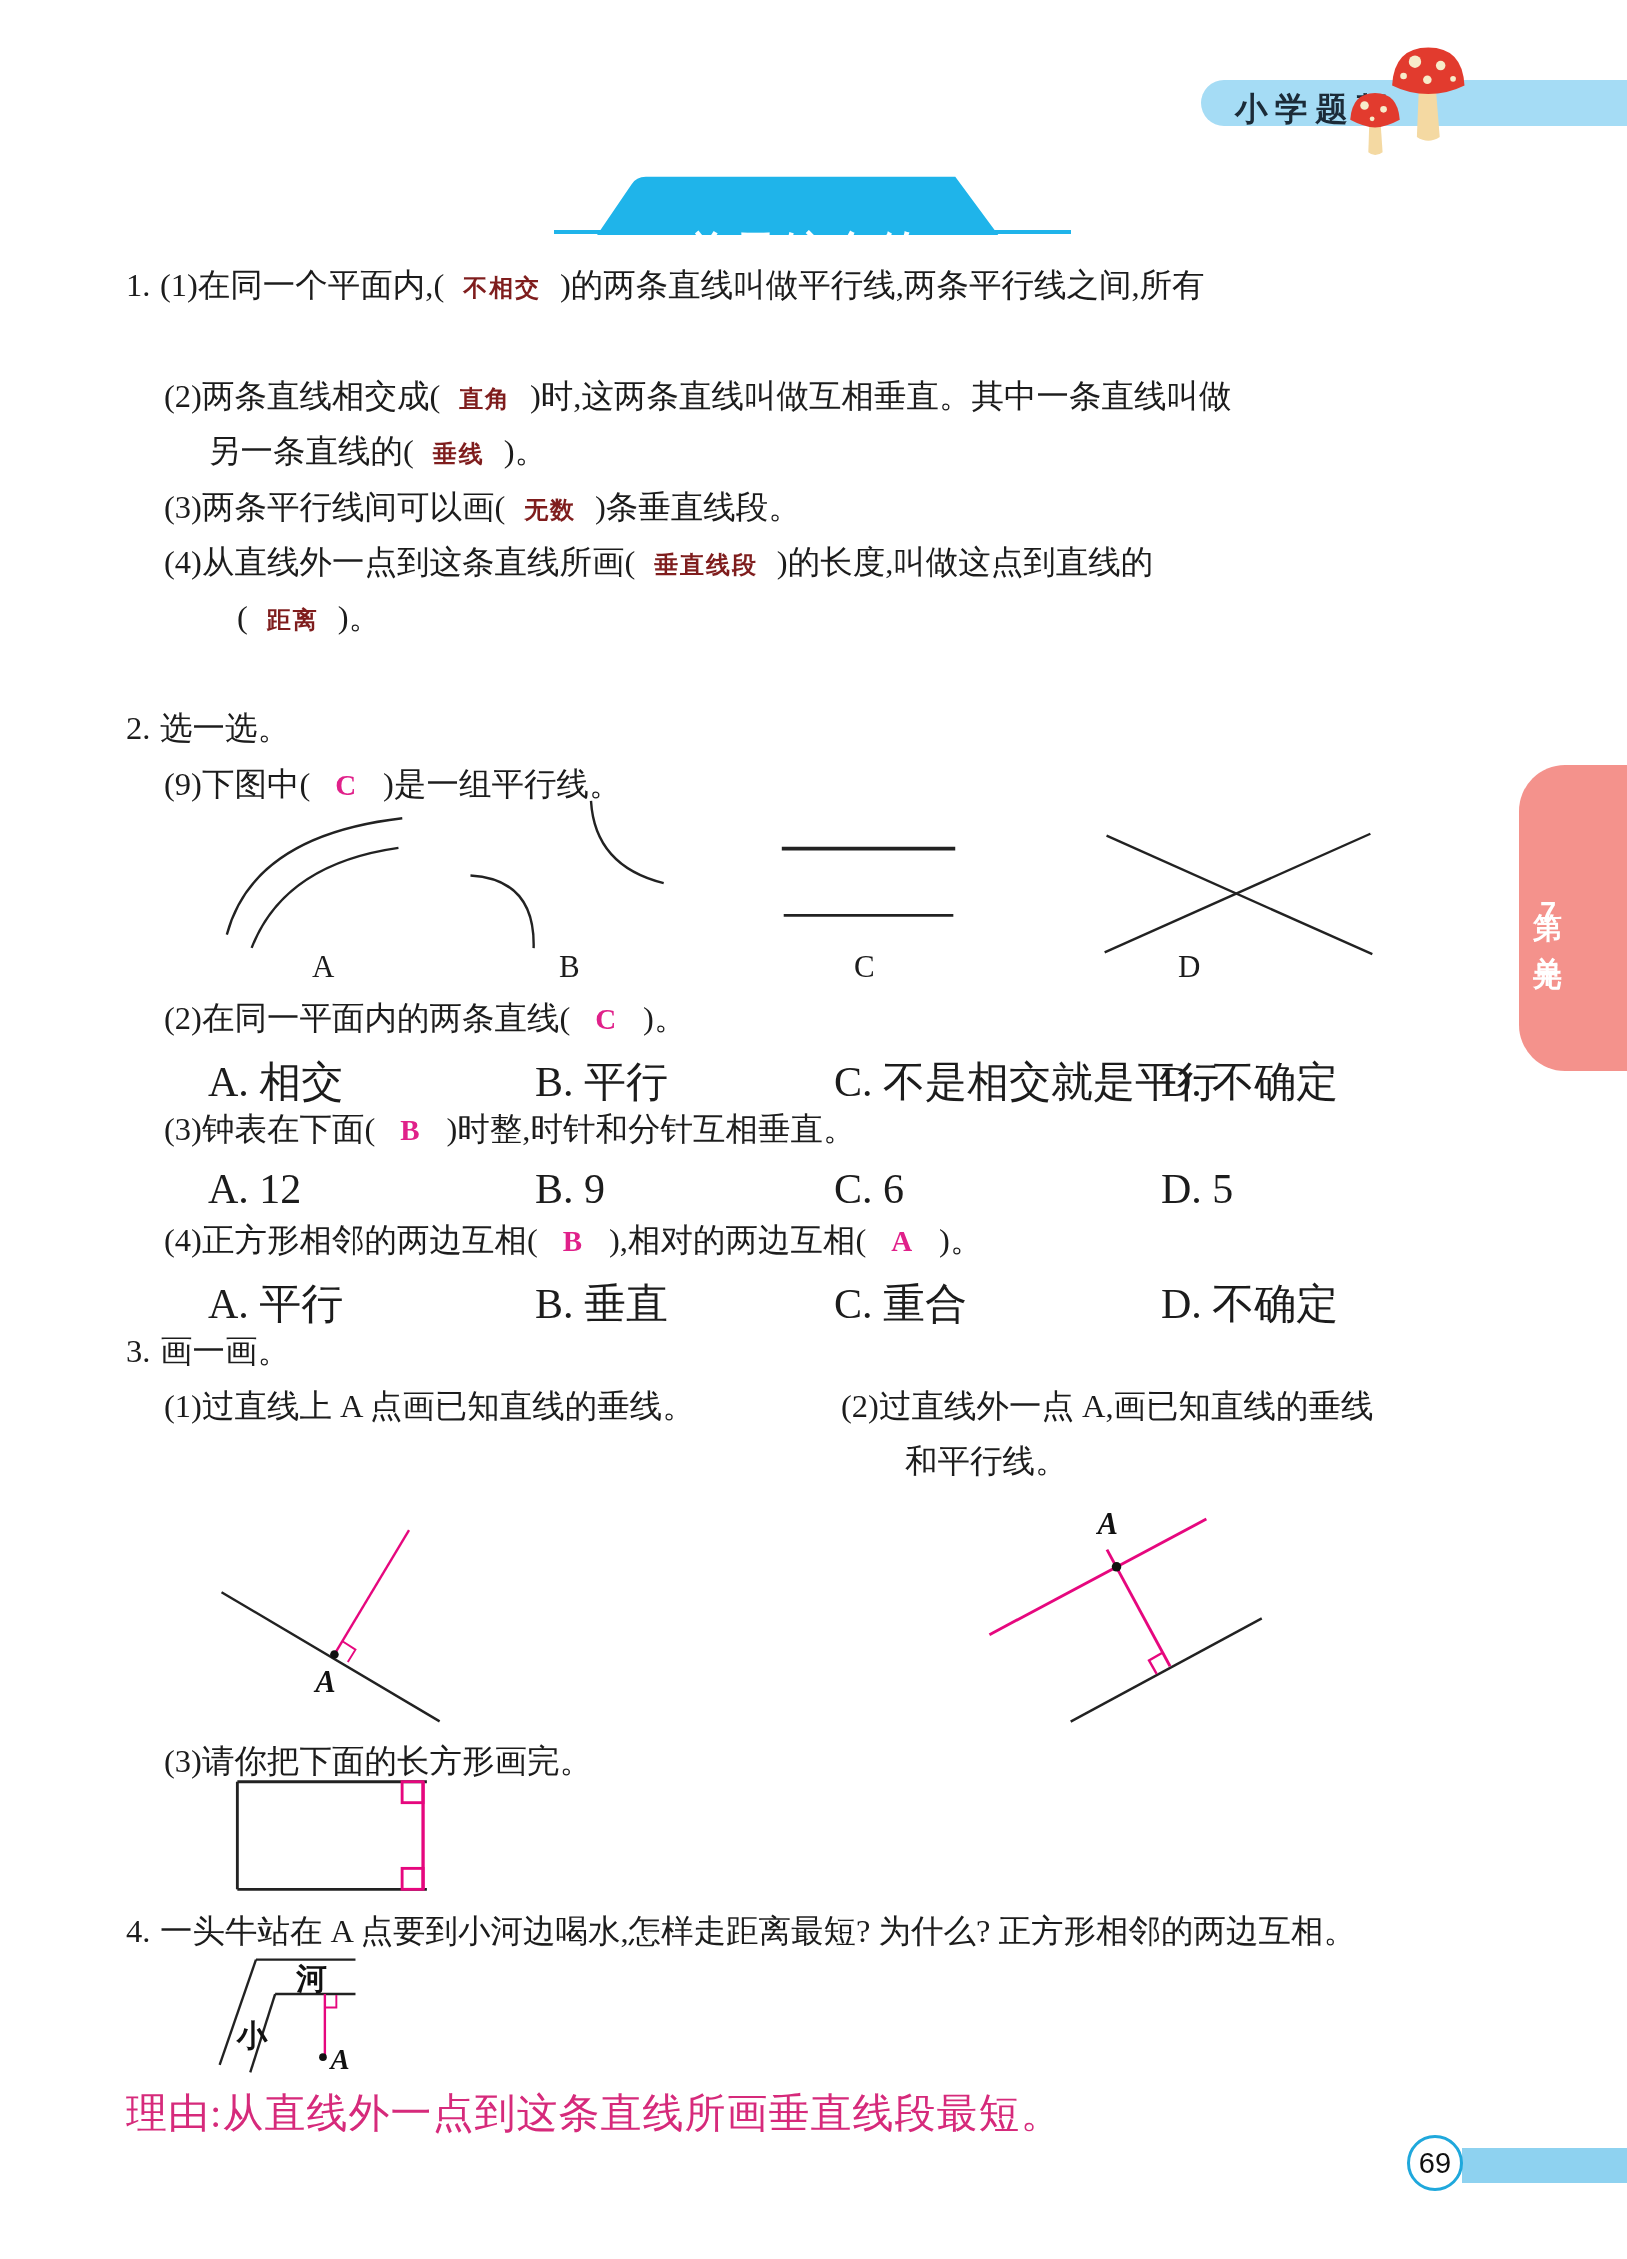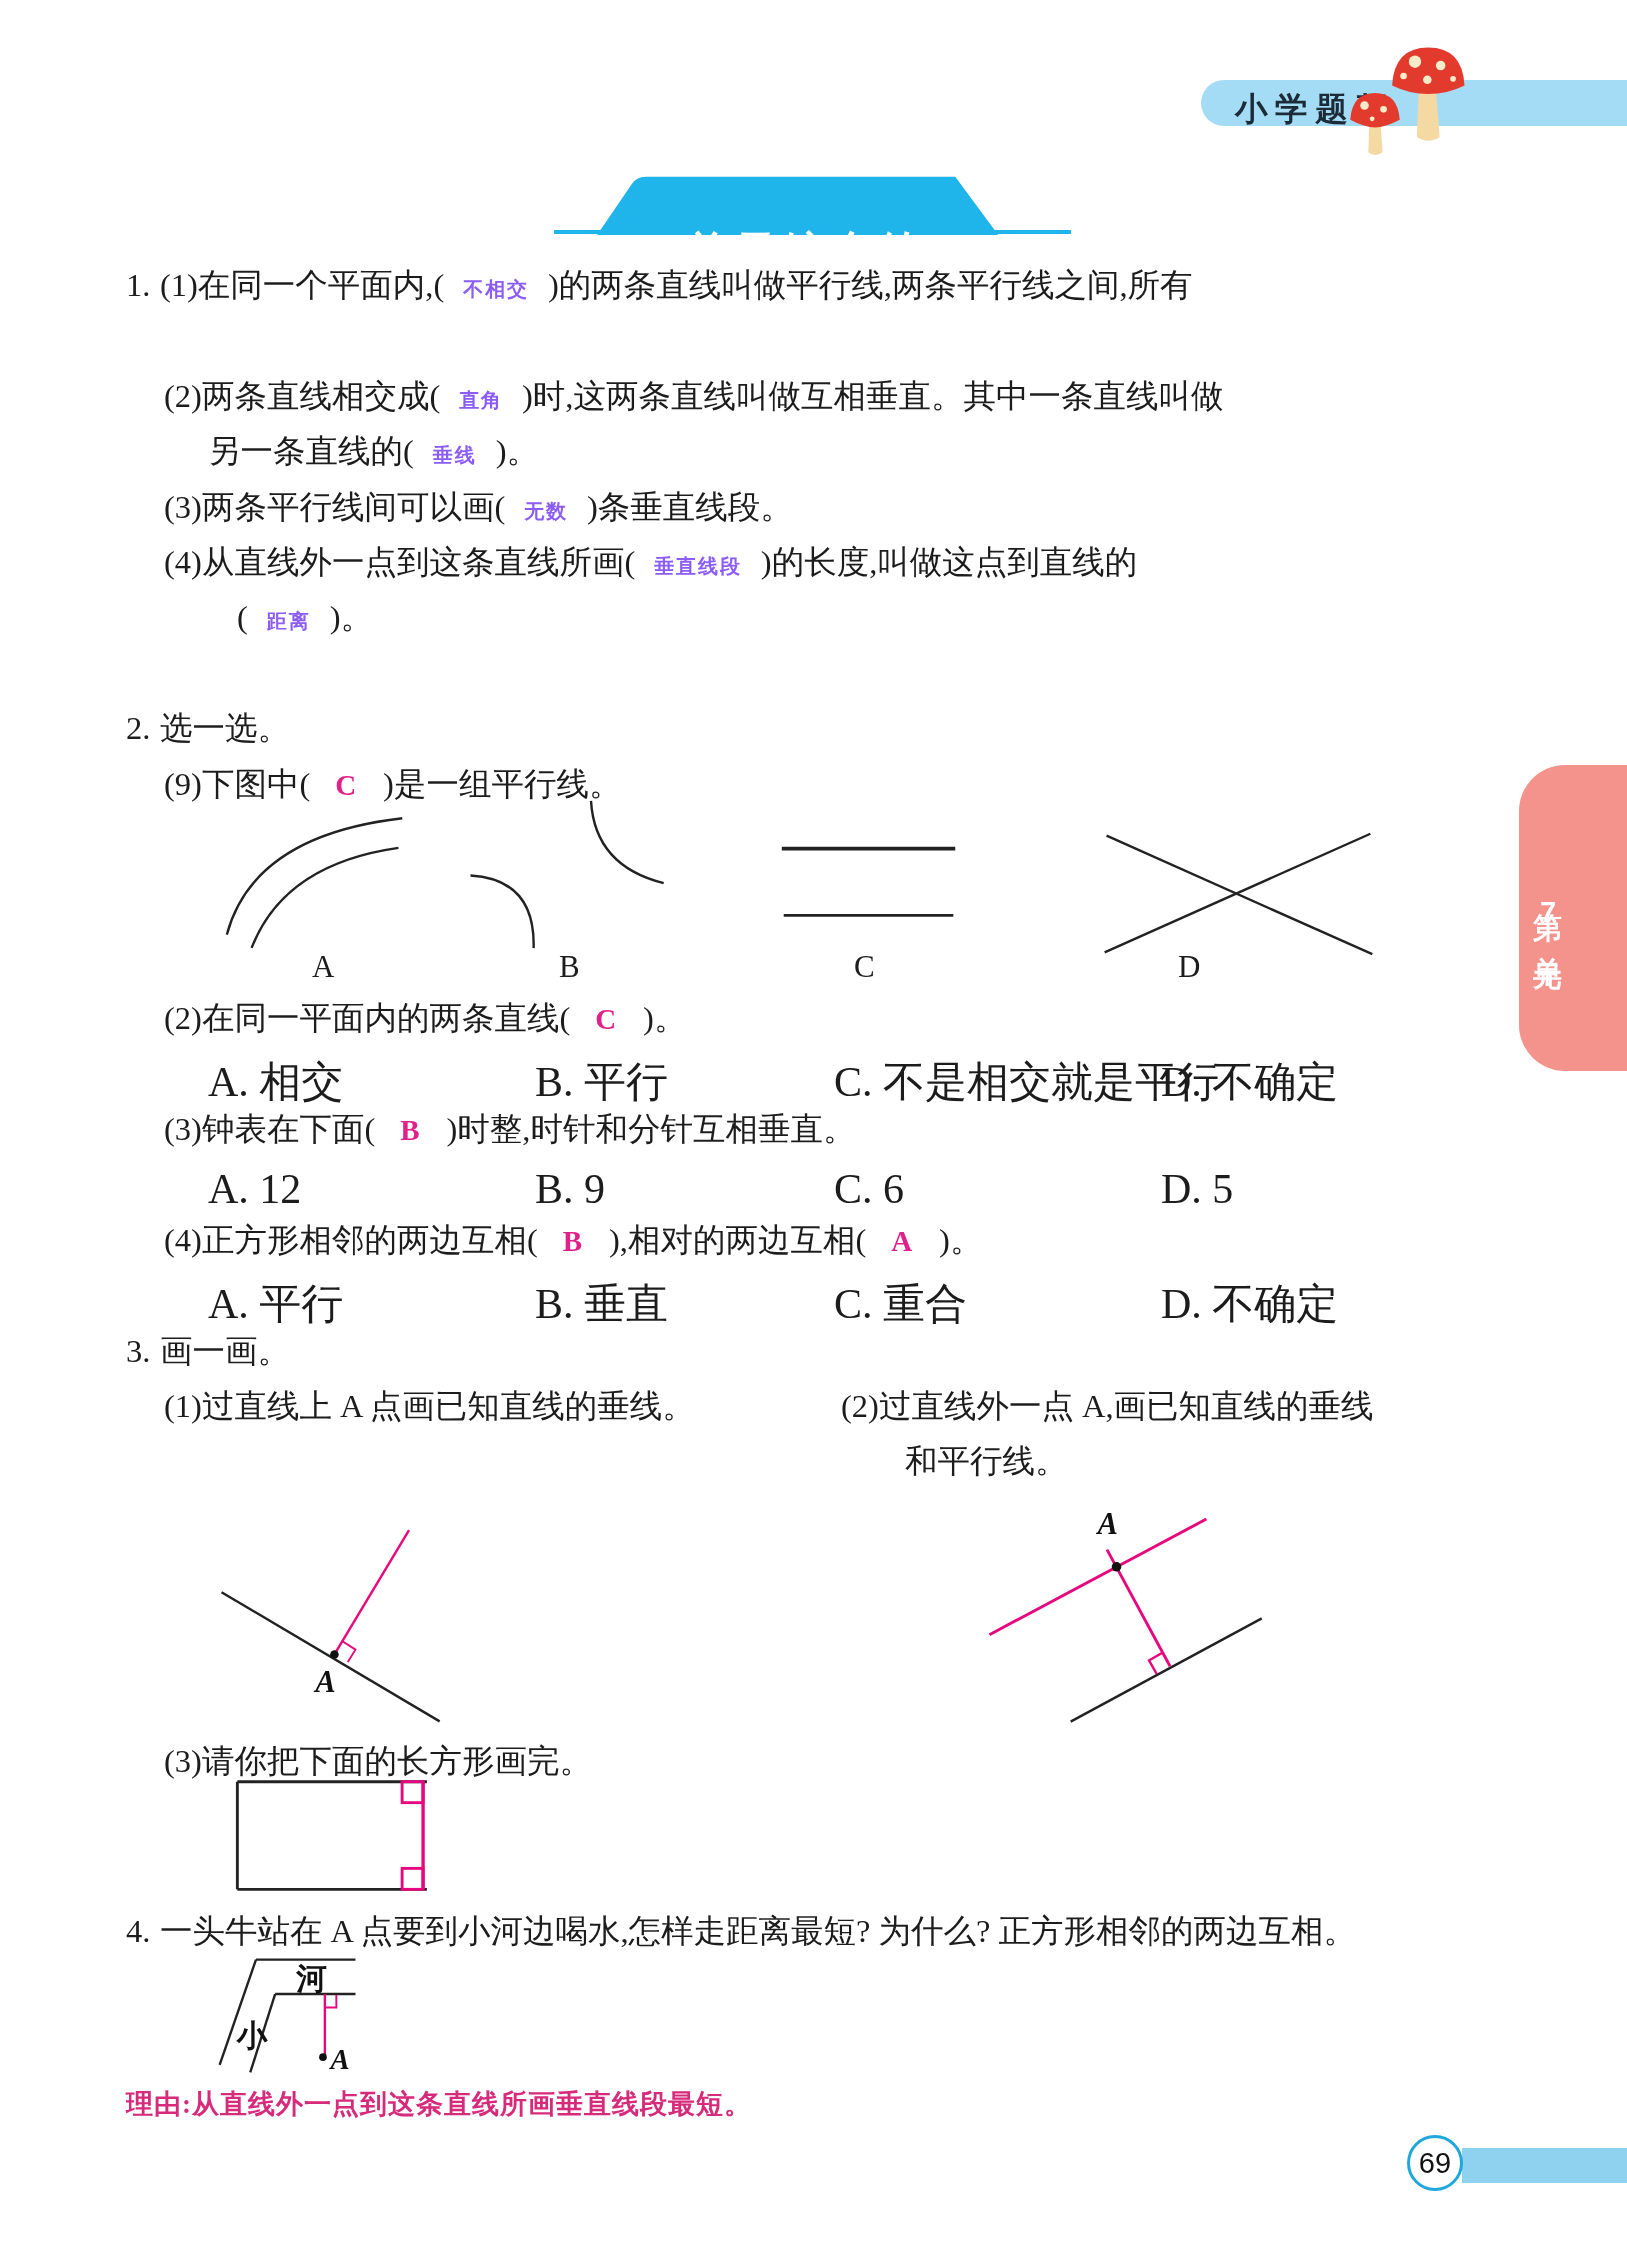--- a/index.html
+++ b/index.html
@@ -20,25 +20,25 @@
   
   .side-tab{position:absolute;left:1519px;top:765px;width:124px;height:306px;background:#f4928c;
             border-radius:46px 0 0 46px;}
   .side-tab-label{position:absolute;left:1526px;top:801px;width:42px;height:233px;
                   writing-mode:vertical-rl;text-orientation:upright;text-align:center;
                   font-family:"Liberation Sans","DejaVu Sans",sans-serif;font-size:29px;font-weight:bold;
                   color:#ffffff;letter-spacing:5.7px;}
   
   .line{position:absolute;font-size:32.5px;line-height:38px;white-space:nowrap;}
   .qn{display:inline-block;margin-right:9.6px;}
-  .ans{color:#8b5cf6;font-size:20px;padding:0 19px;font-weight:600;letter-spacing:1.9px;}
+  .ans{color:#7f1d1d;font-size:24px;padding:0 19px;font-weight:600;letter-spacing:1.9px;}
   .ans-letter{color:#e0218a;font-size:29px;padding:0 25px;font-weight:600;}
   .opt{position:absolute;font-size:42px;white-space:nowrap;}
   .figlab{position:absolute;font-size:31px;font-weight:500;}
-  .reason{position:absolute;color:#d62a7b;font-size:27px;font-weight:700;letter-spacing:1px;white-space:nowrap;}
+  .reason{position:absolute;color:#d62a7b;font-size:41px;font-weight:400;letter-spacing:1px;white-space:nowrap;}
   .fig{position:absolute;}
   
   .pg-circle{position:absolute;left:1407px;top:2135px;width:50px;height:50px;border:3.8px solid #1fa8dc;
              border-radius:50%;background:#fff;text-align:center;line-height:50px;
              font-family:"Liberation Sans","DejaVu Sans",sans-serif;font-size:29px;color:#111;z-index:2;}
   .pg-bar{position:absolute;left:1462px;top:2148px;width:166px;height:35px;background:#8ed2f0;}
   svg text{font-family:"Liberation Serif","DejaVu Serif",serif;}
 </style>
 </head>
 <body>

